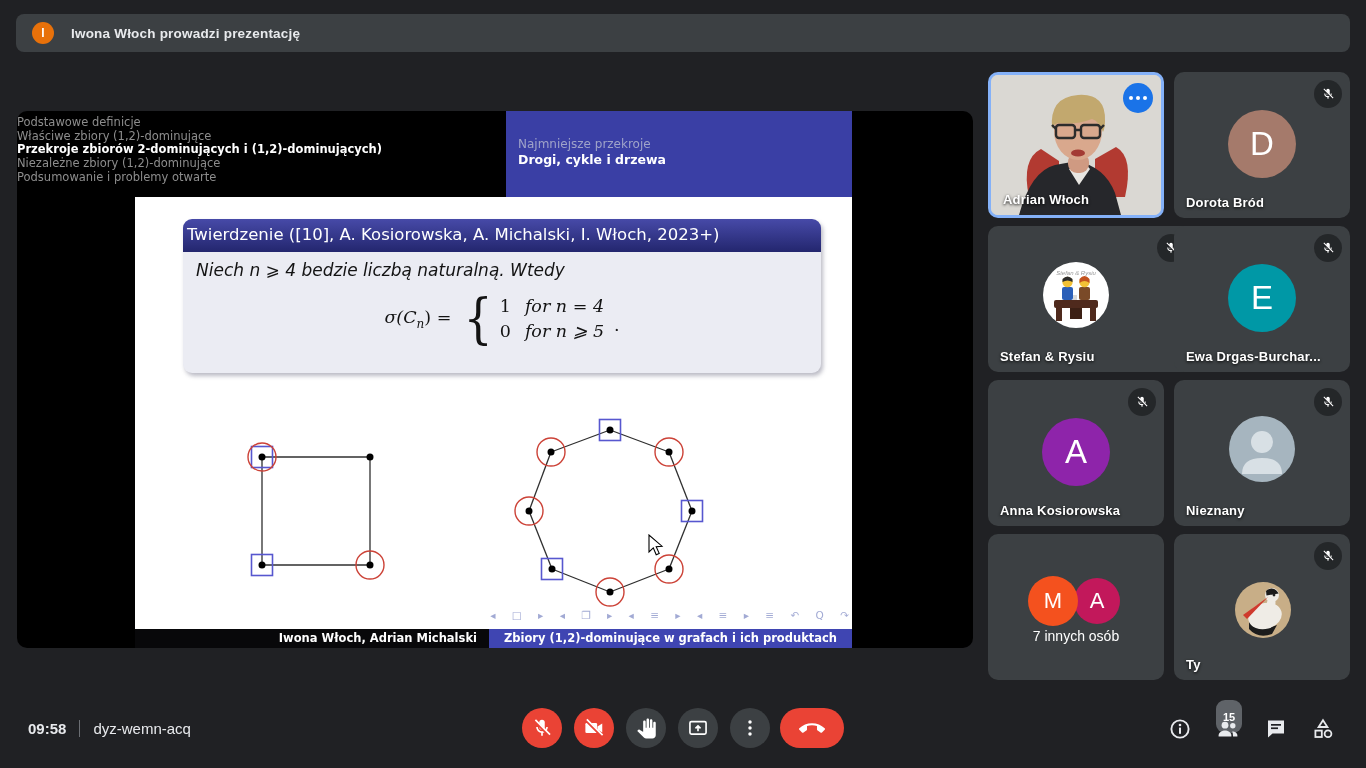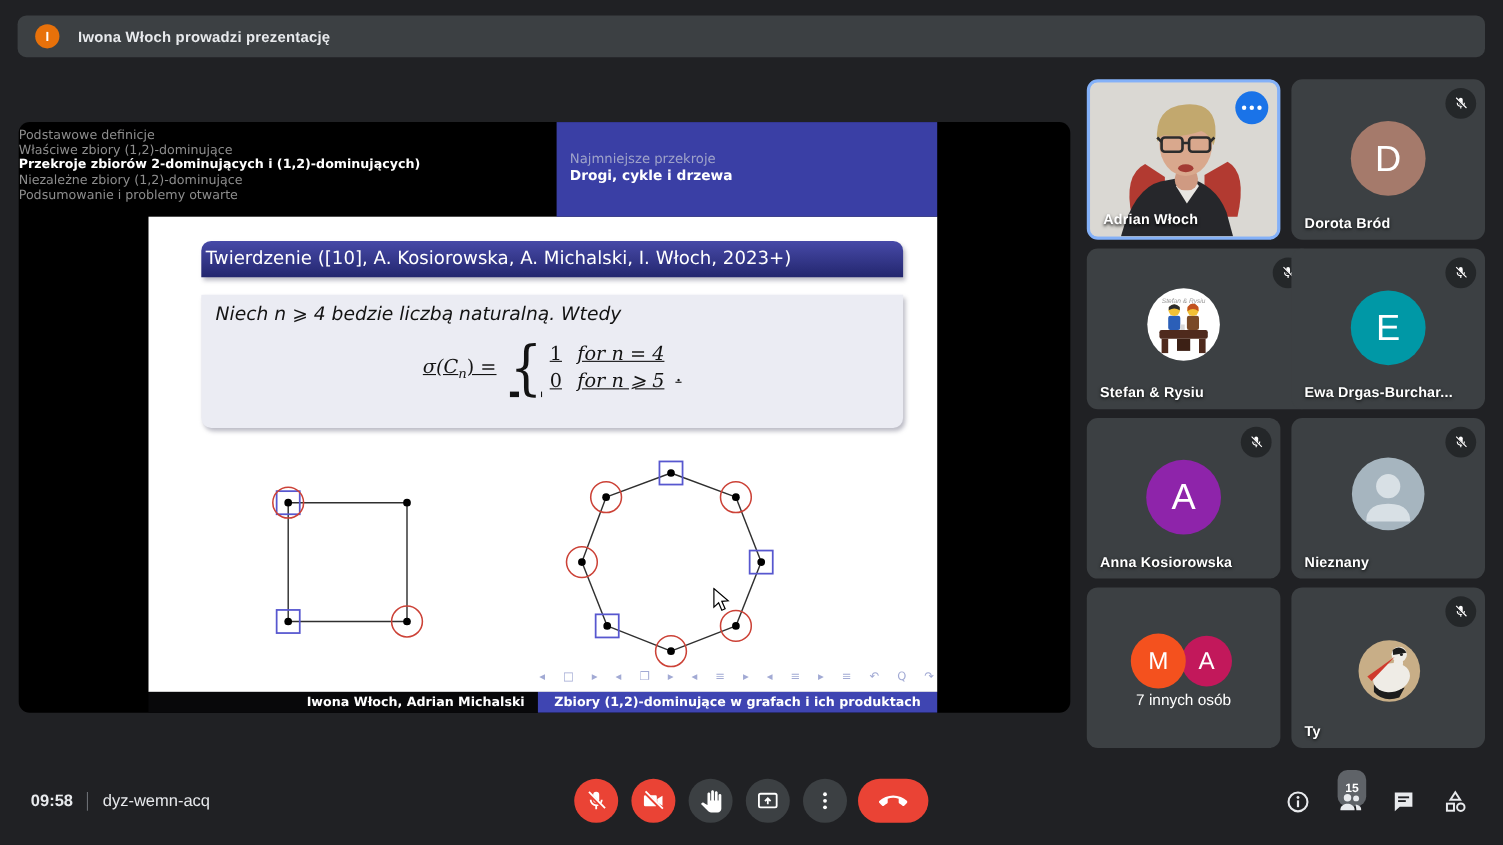--- a/index.html
+++ b/index.html
@@ -23,24 +23,24 @@
   .toc .active{color:#ffffff;font-weight:700;}
   .bluebox{position:absolute;left:489px;top:0;width:346px;height:86px;background:#3a3fa5;
        box-sizing:border-box;padding:25px 0 0 12px;font-family:"DejaVu Sans",sans-serif;}
   .bluebox .sub-muted{color:#9fa3c9;font-size:12px;line-height:16px;}
   .bluebox .sub-active{color:#ffffff;font-size:12.5px;font-weight:700;line-height:16px;}
 
   .theorem{position:absolute;left:166px;top:108px;width:638px;height:154px;
        font-family:"DejaVu Sans",sans-serif;filter:drop-shadow(2px 3px 2px rgba(60,60,90,.35));}
   .theorem-title{height:33px;border-radius:9px 9px 0 0;background:linear-gradient(#474aa8,#23266e);
        color:#fff;font-size:16.5px;line-height:32px;padding-left:4px;white-space:nowrap;}
-  .theorem-body{height:121px;border-radius:0 0 9px 9px;background:#ebecf3;position:relative;margin-top:16px;}
+  .theorem-body{height:121px;border-radius:0 0 9px 9px;background:#ebecf3;position:relative;}
   .theorem-lead{position:absolute;left:13px;top:8px;font-style:italic;font-size:17px;color:#131313;}
   .formula{position:absolute;left:0;top:40px;width:100%;display:flex;align-items:center;
-       justify-content:center;font-family:"DejaVu Serif",serif;font-size:17.5px;color:#131313;text-decoration:underline;}
+       justify-content:center;font-family:"DejaVu Serif",serif;font-size:17.5px;color:#131313;}
   .formula .lhs{font-style:italic;}
   .formula .lhs .up{font-style:normal;}
   .formula sub{font-size:12px;}
   .brace{font-size:54px;font-weight:400;line-height:1;margin:0 4px 0 10px;transform:scaleX(.85);}
   .cases{display:flex;flex-direction:column;gap:2px;}
   .case-row{display:flex;gap:14px;line-height:23px;}
   .case-row .cond{font-style:italic;}
   .formula .tail{margin-left:10px;transform:translateY(6px);}
 
   .bnav{position:absolute;left:470px;top:498px;width:365px;text-align:right;color:#a2aad4;

